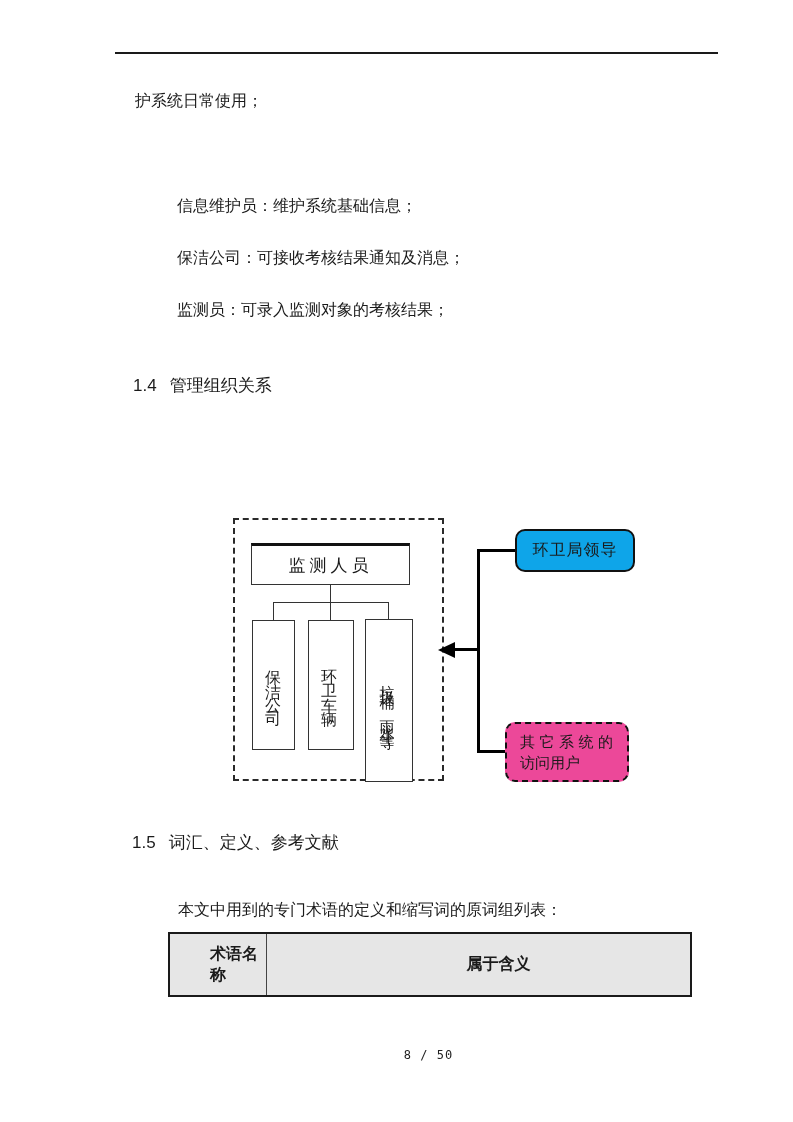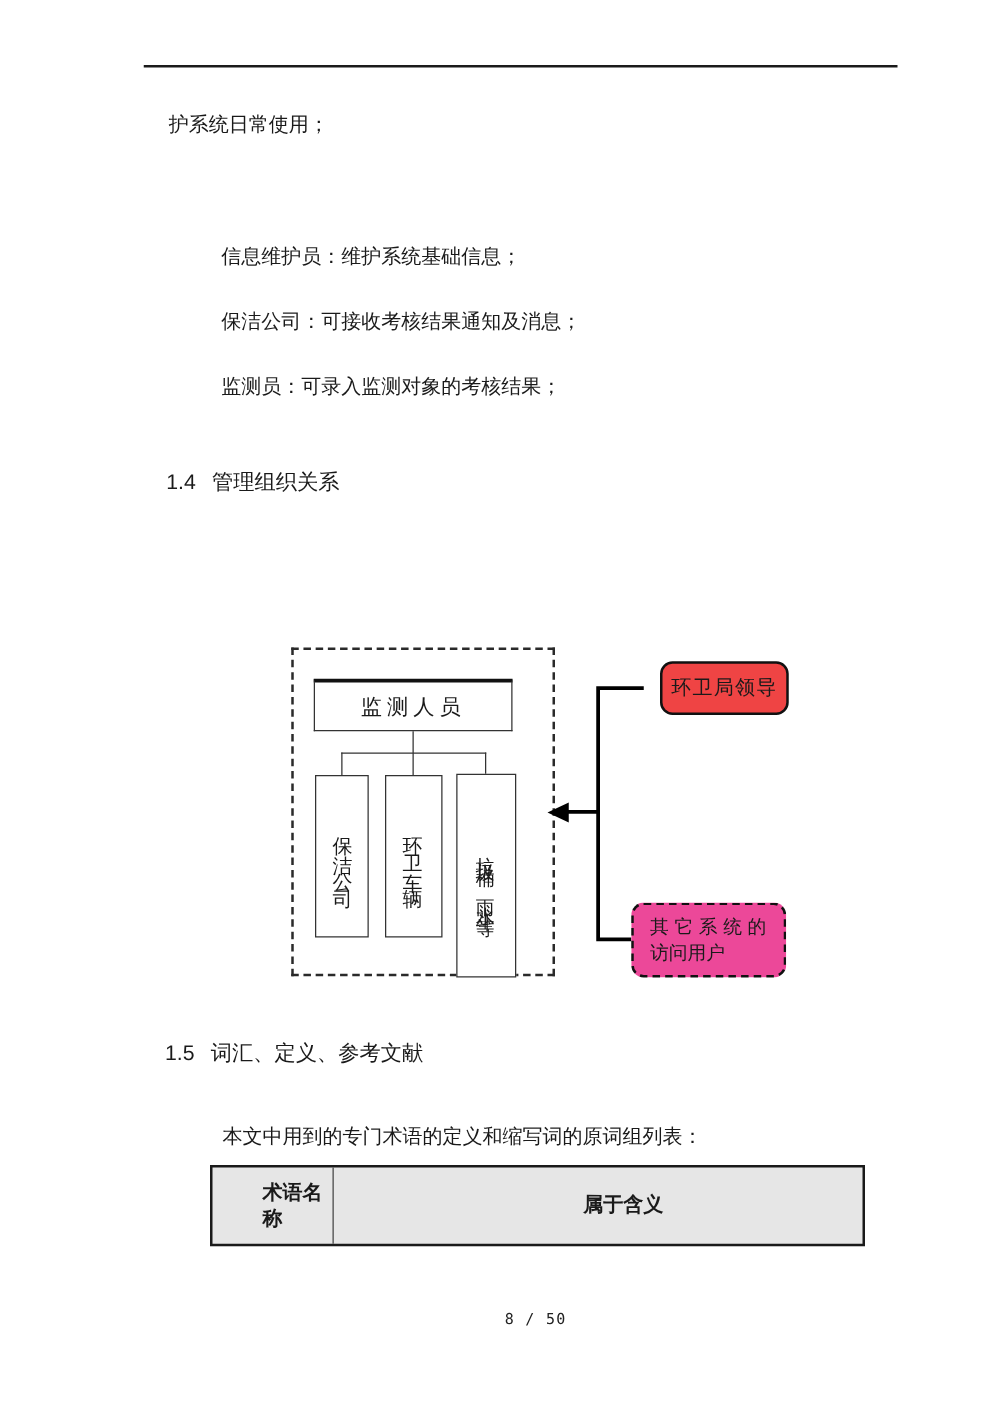--- a/index.html
+++ b/index.html
@@ -58,22 +58,22 @@
   .th-top  { left:480px; top:549px; width:35px; height:3px; }
   .th-mid  { left:452px; top:648px; width:26px; height:3px; }
   .th-bot  { left:480px; top:750px; width:25px; height:3px; }
   .arrowhead {
     position:absolute; left:438px; top:642px; width:0; height:0;
     border-top:8px solid transparent; border-bottom:8px solid transparent;
     border-right:17px solid #000;
   }
 
   .leader-box {
-    position:absolute; left:528px; top:529px; width:103px; height:43px;
-    background:#ef4444; border:2px solid #111; border-radius:10px;
+    position:absolute; left:515px; top:529px; width:120px; height:43px;
+    background:#0ea5e9; border:2px solid #111; border-radius:10px;
     display:flex; align-items:center; justify-content:center;
     font-size:16px; letter-spacing:1px;
   }
   .other-box {
     position:absolute; left:505px; top:722px; width:124px; height:60px;
     background:#ec4899; border:2px dashed #111; border-radius:10px;
     padding:7px 0 0 13px; font-size:15px; line-height:21px;
   }
   .other-box .jl { letter-spacing:4.5px; }
 

